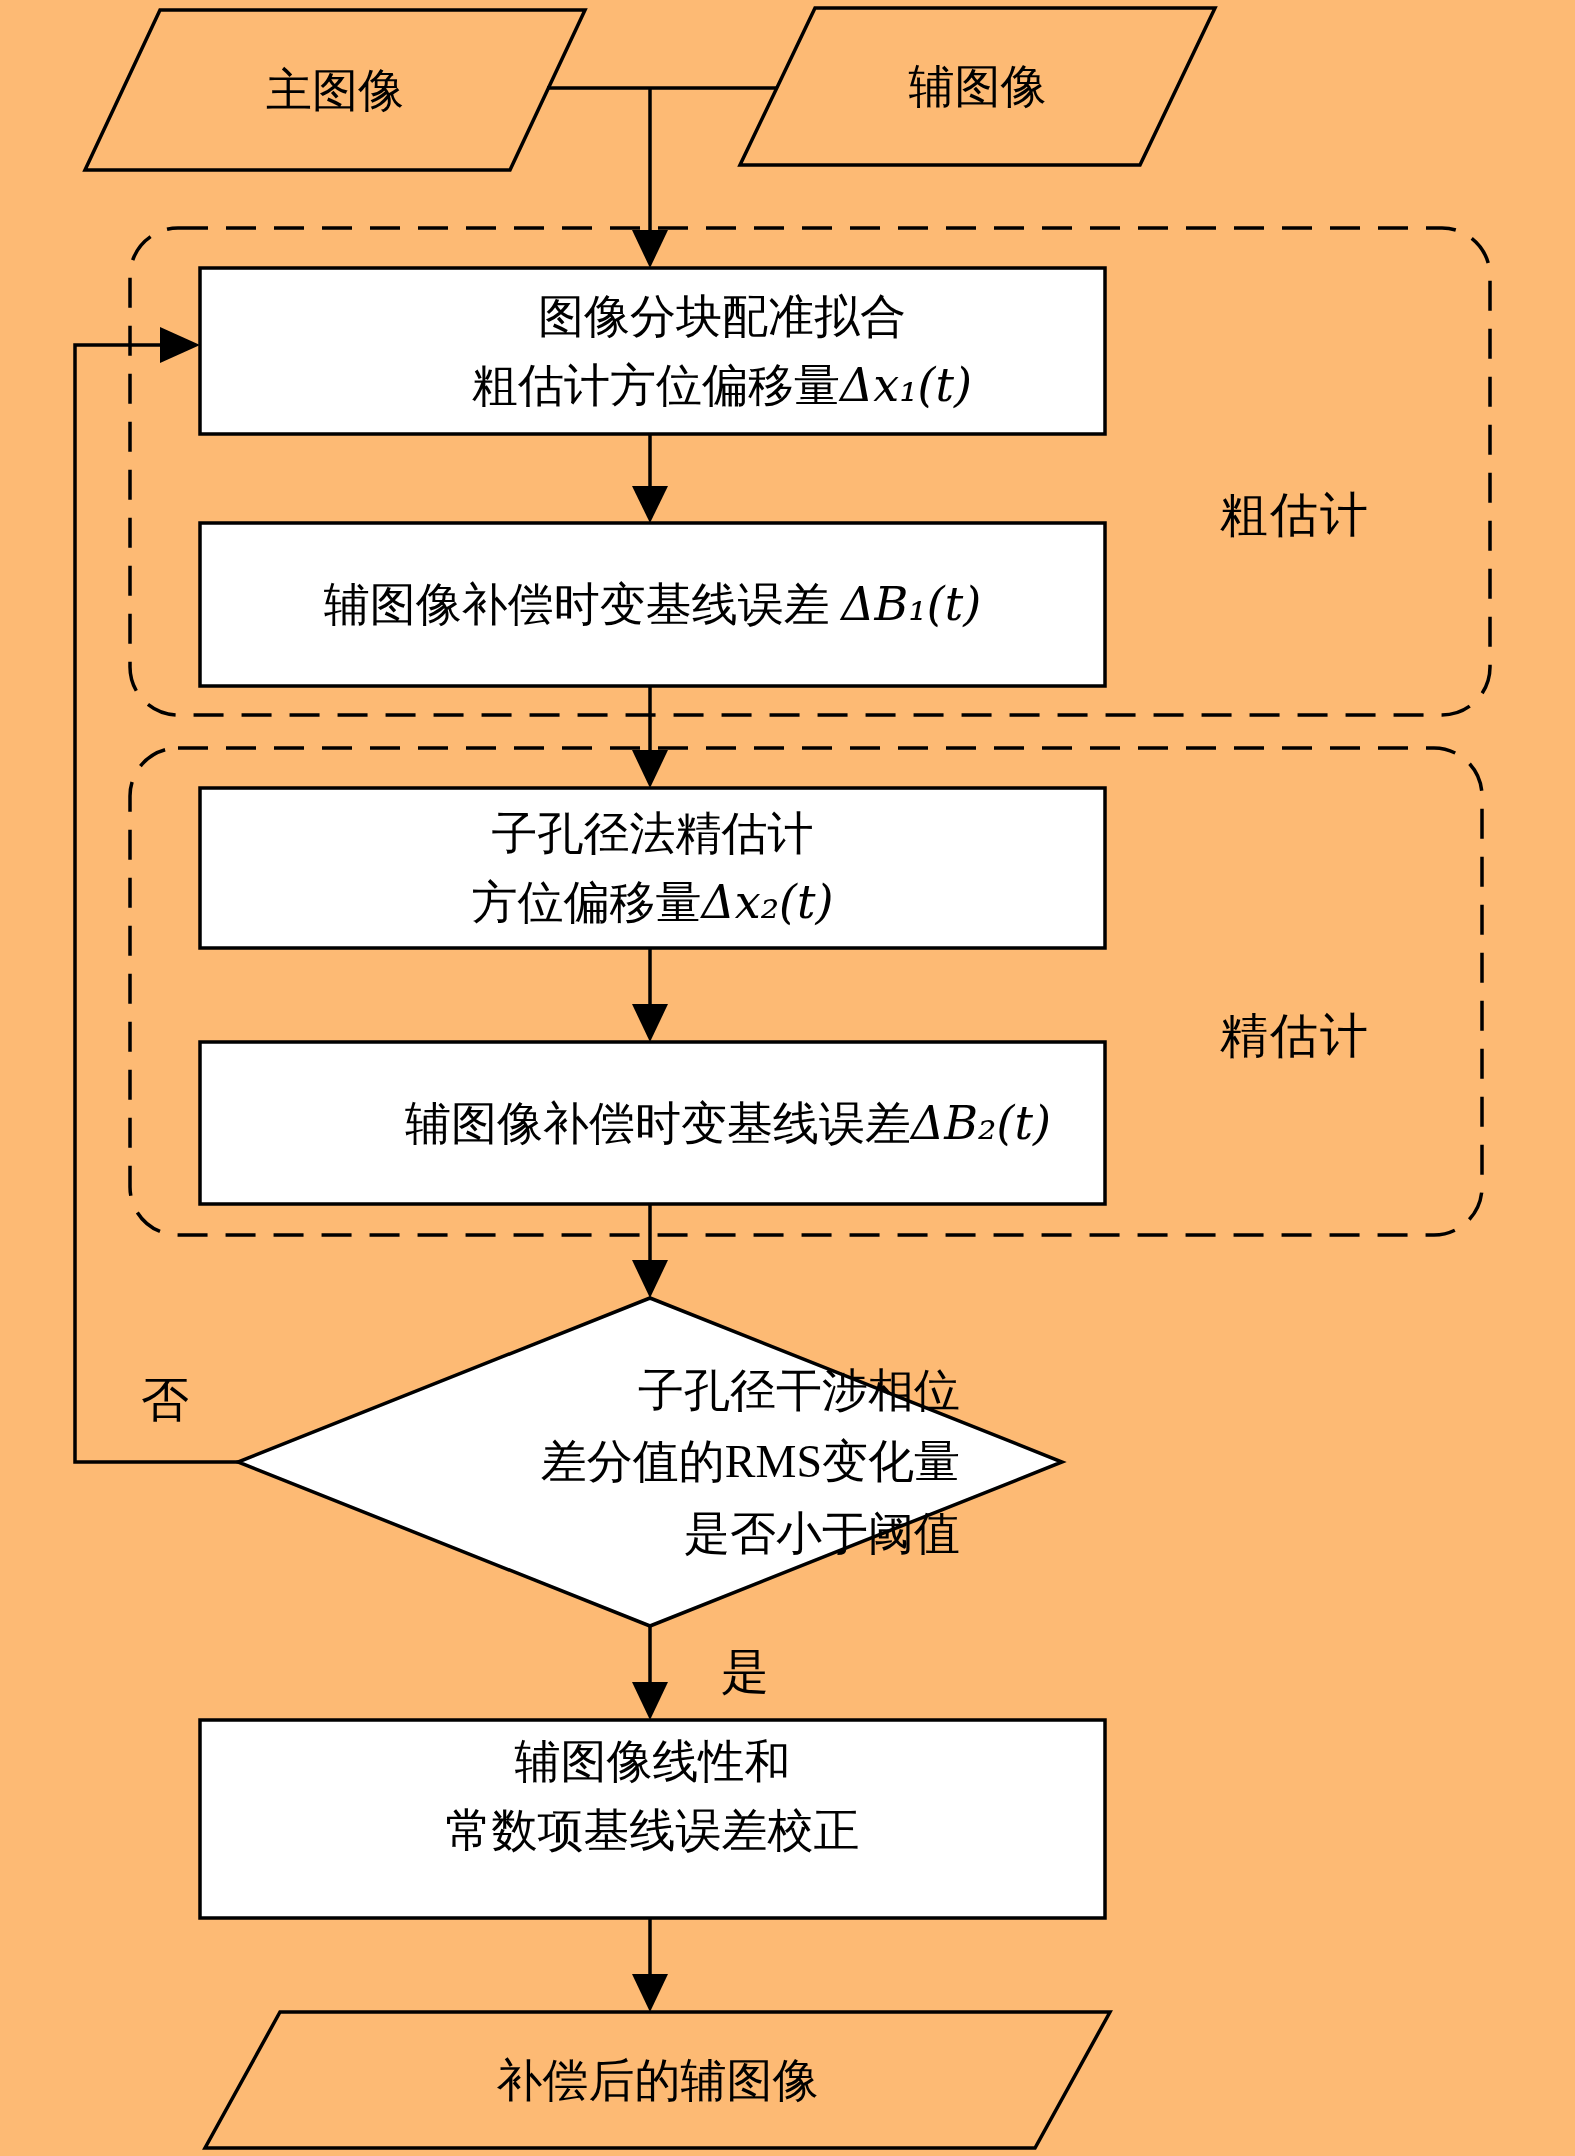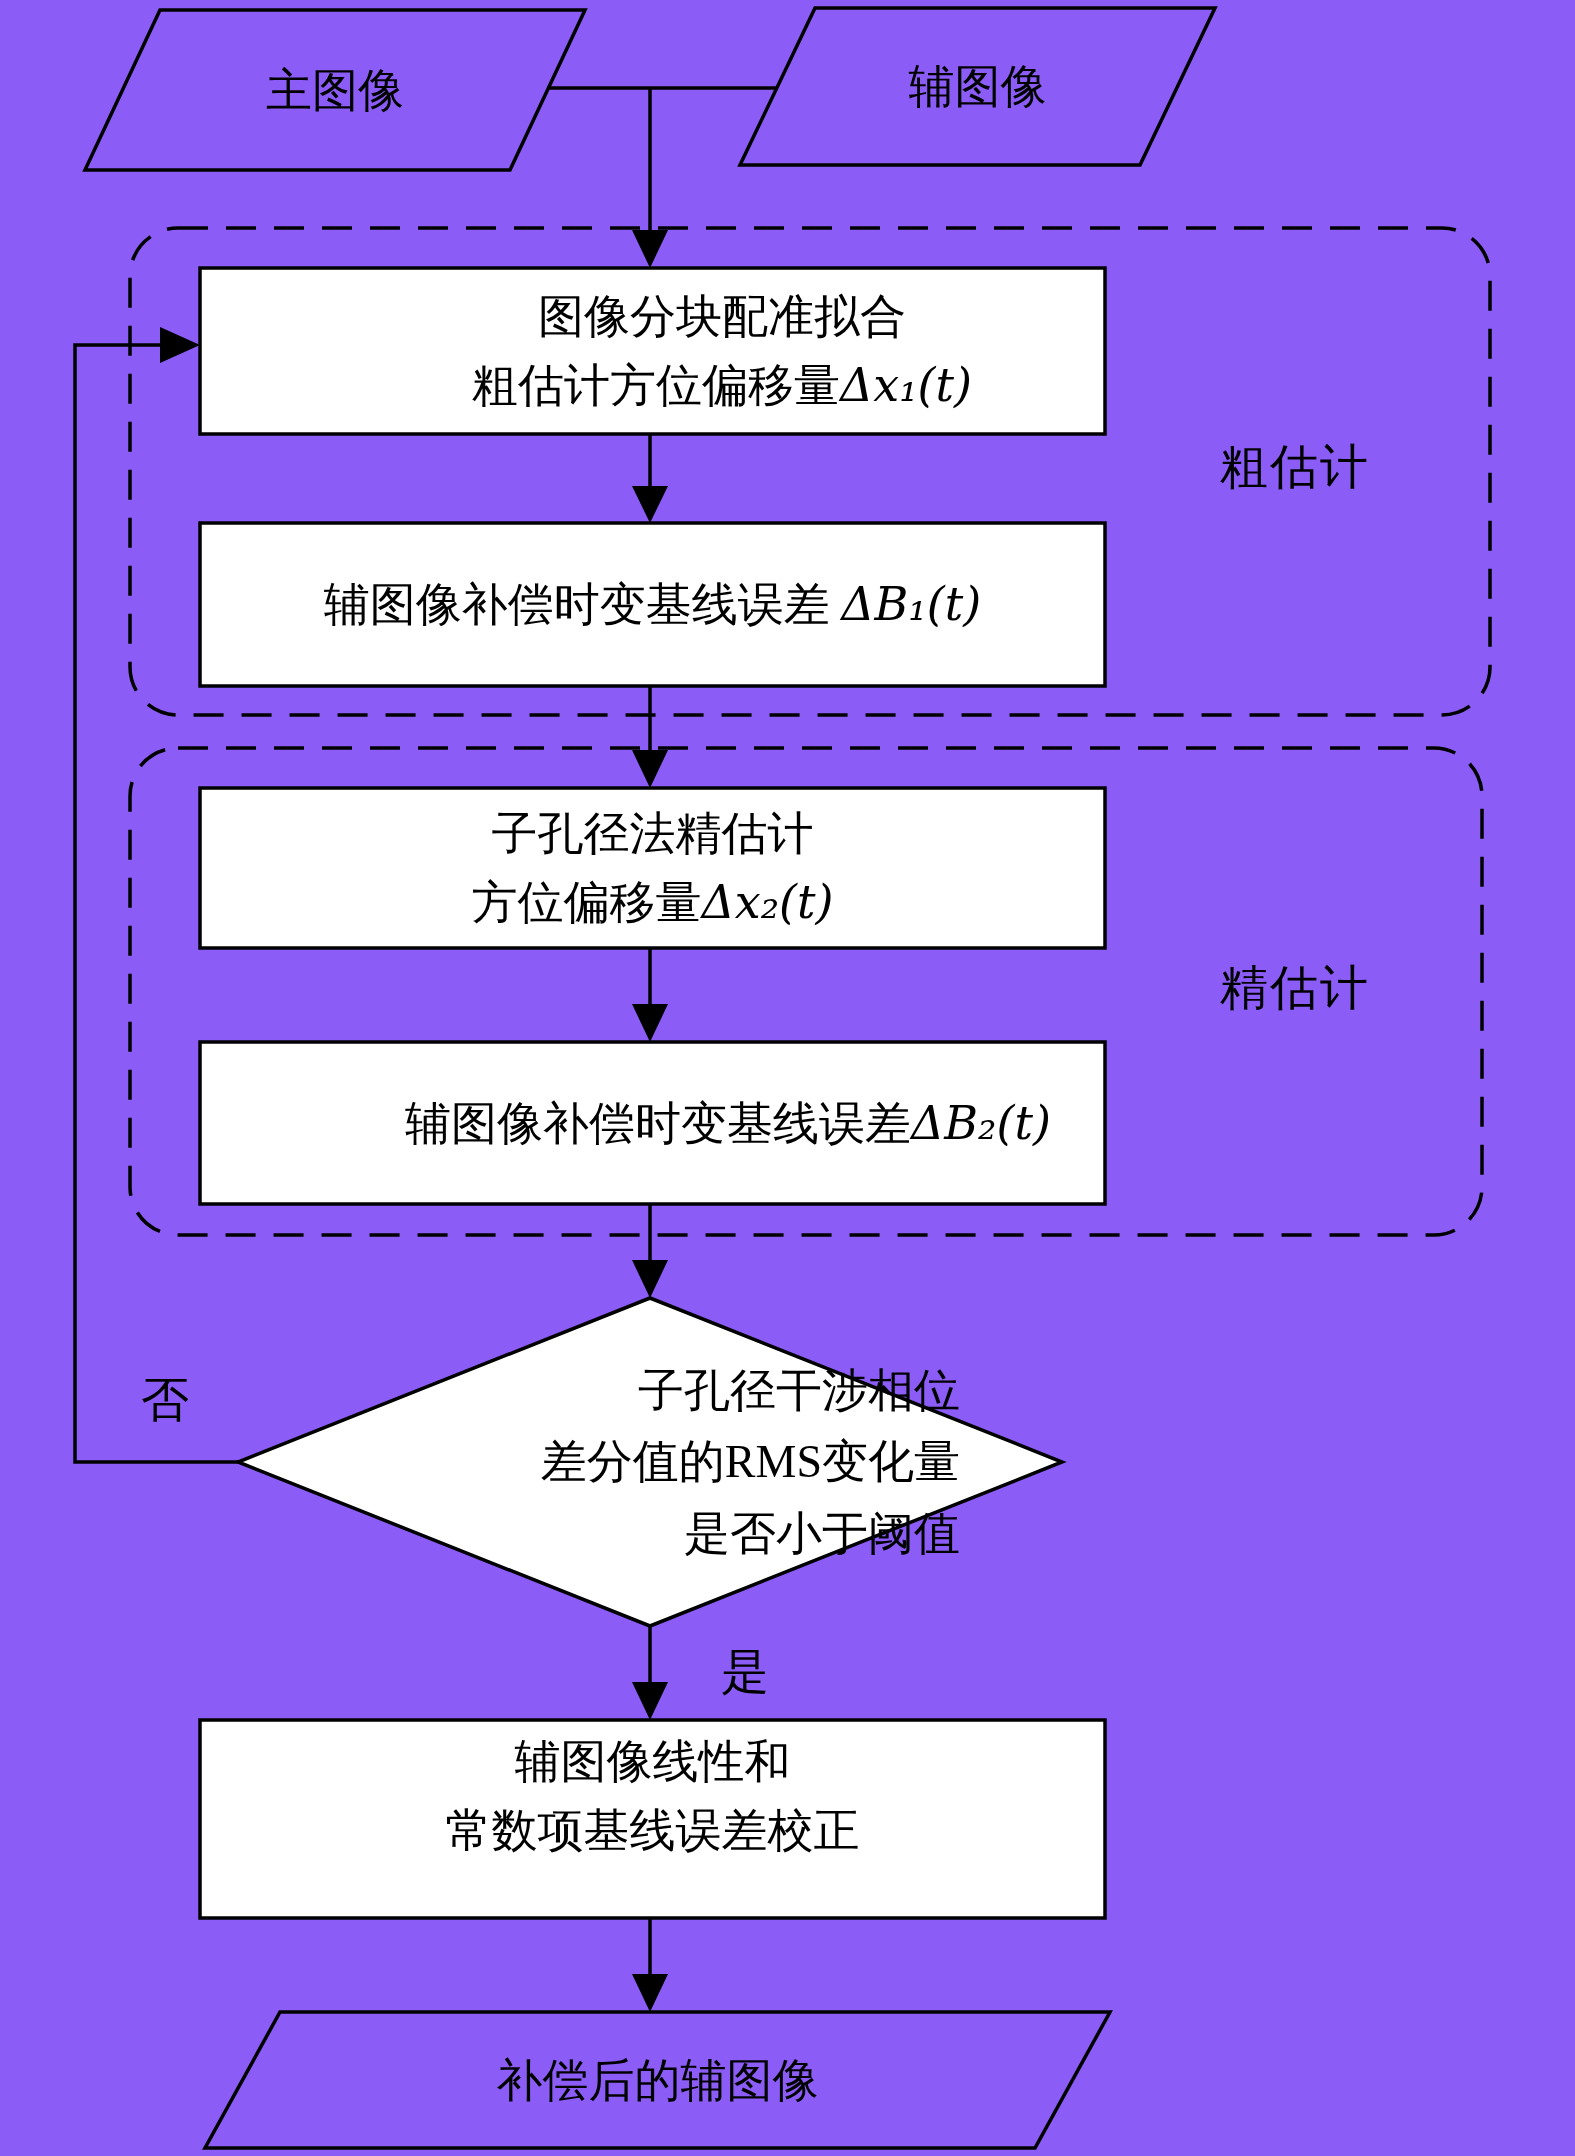--- a/index.html
+++ b/index.html
@@ -2,21 +2,21 @@
 <html><head>
 <meta charset="utf-8">
 <style>
   * { margin: 0; padding: 0; box-sizing: border-box; }
   html, body { background: #ffffff; }
   body { font-family: "Liberation Serif", "DejaVu Serif", serif; }
   #canvas {
     position: relative;
     width: 1575px;
     height: 2156px;
-    background: #8b5cf6;
+    background: #fdba74;
     overflow: hidden;
   }
   #shape-layer {
     position: absolute;
     left: 0; top: 0;
     width: 1575px; height: 2156px;
   }
   .txt {
     position: absolute;
     display: flex;
@@ -32,20 +32,21 @@
     display: block;
     white-space: nowrap;
   }
   .math {
     font-style: italic;
     font-family: "DejaVu Serif", serif;
   }
   .side-label {
     font-size: 48px;
     letter-spacing: 2px;
+    margin-top: 48px;
   }
   .branch-label {
     font-size: 48px;
   }
 </style>
 </head>
 <body>
 
 <div id="canvas">
 

